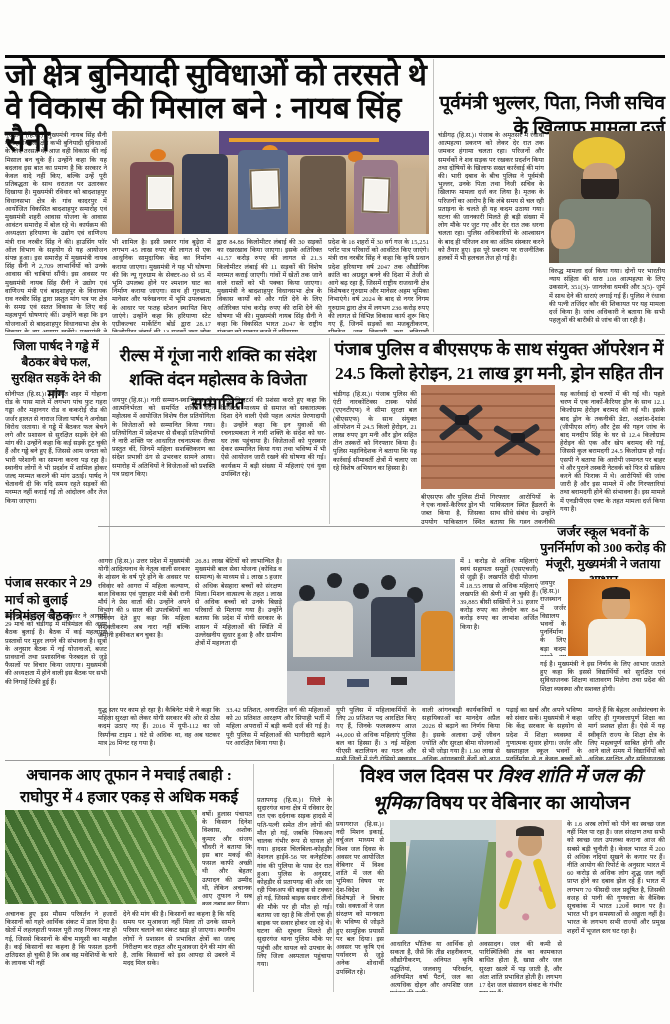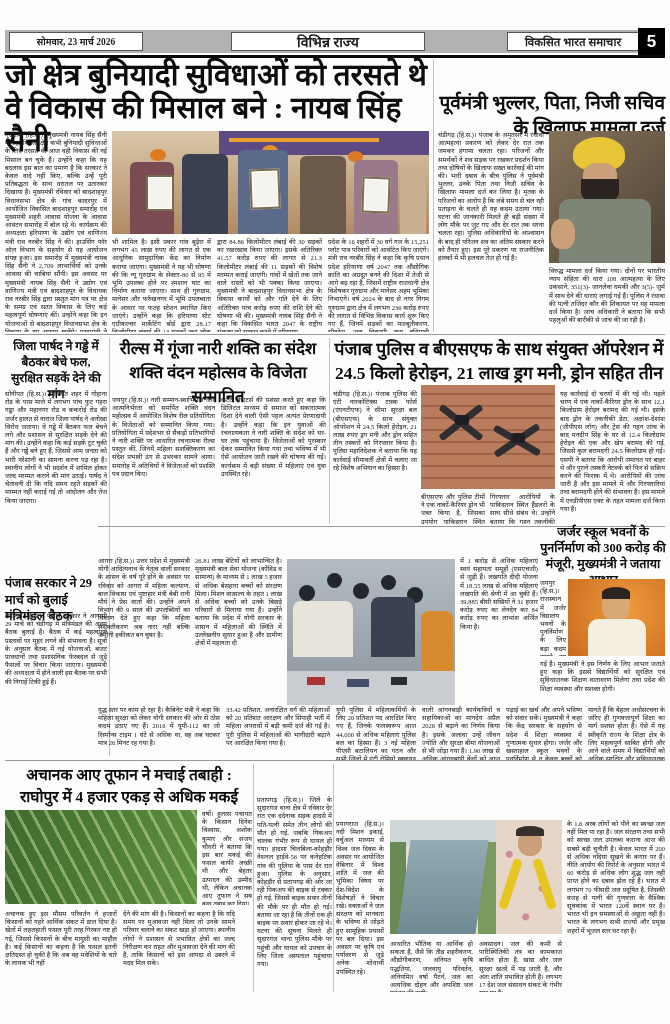--- a/index.html
+++ b/index.html
@@ -23,21 +23,21 @@
        color:#1b1b1b;word-break:break-word;}
   .hd{position:absolute;font-weight:bold;color:#0c0c0c;}
   .photo{position:absolute;overflow:hidden;}
   .photo span{position:absolute;display:block;}
   
   .hd-haryana{left:5px;top:58px;width:424px;font-size:30px;line-height:33px;}
   .kicker-bhullar{left:437px;top:60px;width:228px;font-size:12px;text-align:center;line-height:15px;}
   .hd-bhullar{left:437px;top:90px;width:228px;font-size:19px;line-height:25px;text-align:right;}
   .hd-rail1{left:5px;top:338px;width:102px;font-size:12px;line-height:16px;text-align:center;}
   .hd-rail2{left:5px;top:575px;width:102px;font-size:12.5px;line-height:16.5px;text-align:left;}
-  .hd-reels{left:110px;top:337px;width:216px;font-size:16.5px;line-height:24px;text-align:center;}
+  .hd-reels{left:110px;top:344px;width:216px;font-size:16.5px;line-height:24px;text-align:center;}
   .hd-drone{left:333px;top:337px;width:332px;font-size:17.5px;line-height:24px;text-align:center;}
   .hd-up{left:98px;top:529px;width:442px;font-size:15px;line-height:20px;text-align:center;}
   .hd-school{left:540px;top:524px;width:126px;font-size:12.5px;line-height:16px;text-align:center;}
   .hd-storm{left:5px;top:764px;width:248px;font-size:15.5px;line-height:22px;text-align:center;}
   .hd-accident{left:257px;top:766px;width:75px;font-size:10px;line-height:13px;text-align:center;}
   .hd-webinar{left:336px;top:762px;width:330px;font-size:19px;line-height:27px;text-align:center;}
   .hd-webinar i{font-style:italic;}
   
   .ph-award{left:112px;top:131px;width:317px;height:103px;background:linear-gradient(#d9c6a8,#b08a64);}
   .ph-award .banner{top:0;right:0;width:210px;height:24px;background:#5d4a82;}
@@ -65,32 +65,20 @@
                  background:radial-gradient(circle at 20% 30%,#cf8c9c 3px,rgba(0,0,0,0) 4px),
                  radial-gradient(circle at 70% 60%,#cf8c9c 3px,rgba(0,0,0,0) 4px),
                  radial-gradient(circle at 45% 85%,#cf8c9c 3px,rgba(0,0,0,0) 4px),#e6d6c8;}
   .garl{position:absolute;width:9px;height:52px;background:#e6c520;border-radius:4px;}
 </style>
 </head>
 <body>
 
 <div class="page">
 
-  <div class="masthead">
-    <div class="mbox mdate">
-        <span>सोमवार, 23 मार्च 2026</span>
-      </div>
-    <div class="mbox msection">
-        <span>विभिन्न राज्य</span>
-      </div>
-    <div class="mbox mpaper">
-        <span>विकसित भारत समाचार</span>
-      </div>
-    <div class="mpage">5</div>
-  </div>
   <div class="toprule"></div>
 
   <div class="hd hd-haryana">जो क्षेत्र बुनियादी सुविधाओं को तरसते थे वे विकास की मिसाल बने : नायब सिंह सैनी</div>
   <div class="col" style="left:5px;top:131px;width:102px;height:201px;">गुरुग्राम, (हि.स.)। मुख्यमंत्री नायब सिंह सैनी ने कहा कि जो क्षेत्र कभी बुनियादी सुविधाओं के लिए तरसते थे, आज वही विकास की नई मिसाल बन चुके हैं। उन्होंने कहा कि यह बदलाव इस बात का प्रमाण है कि सरकार ने केवल वादे नहीं किए, बल्कि उन्हें पूरी प्रतिबद्धता के साथ धरातल पर उतारकर दिखाया है। मुख्यमंत्री रविवार को बादशाहपुर विधानसभा क्षेत्र के गांव कादरपुर में आयोजित विकसित बादशाहपुर समारोह एवं मुख्यमंत्री शहरी आवास योजना के आवास आवंटन समारोह में बोल रहे थे। कार्यक्रम की अध्यक्षता हरियाणा के उद्योग एवं वाणिज्य मंत्री राव नरबीर सिंह ने की। हाउसिंग फॉर ऑल विभाग के सहयोग से यह आयोजन संपन्न हुआ। इस समारोह में मुख्यमंत्री नायब सिंह सैनी ने 2,709 लाभार्थियों को उनके आवास की चाबियां सौंपी। इस अवसर पर मुख्यमंत्री नायब सिंह सैनी ने उद्योग एवं वाणिज्य मंत्री एवं बादशाहपुर के विधायक राव नरबीर सिंह द्वारा प्रस्तुत मांग पत्र पर क्षेत्र के समग्र एवं सतत विकास के लिए कई महत्वपूर्ण घोषणाएं कीं। उन्होंने कहा कि इन योजनाओं से बादशाहपुर विधानसभा क्षेत्र के विकास के नए आयाम खुलेंगे। मुख्यमंत्री ने घोषणा की कि फर्रुखनगर-गुरुग्राम मार्ग को लगभग 365 करोड़ रुपए की लागत से फोर-लेन किया जाएगा, जिसमें चंदू बुढेरा का निर्माण</div>
   <div class="photo ph-award">
     <span class="banner">
         <i></i>
       </span>
     <span class="turban" style="left:38px;top:18px;width:16px;height:12px;background:#e07a20;"></span>
     <span class="turban" style="left:150px;top:14px;width:16px;height:12px;background:#e8902a;"></span>
@@ -194,20 +182,23 @@
   <div class="col" style="left:202px;top:810px;width:50px;height:95px;">वर्षो। हुलास पंचायत के किसान दिनेश विश्वास, अशोक कुमार और संजय चौधरी ने बताया कि इस बार मकई की फसल काफी अच्छी थी और बेहतर उत्पादन की उम्मीद थी, लेकिन अचानक आए तूफान ने सब कुछ तबाह कर दिया।</div>
   <div class="col" style="left:5px;top:910px;width:112px;height:82px;">अचानक हुए इस मौसम परिवर्तन ने हजारों किसानों को गहरे आर्थिक संकट में डाल दिया है। खेतों में लहलहाती फसल पूरी तरह गिरकर नष्ट हो गई, जिससे किसानों के बीच मायूसी का माहौल है। कई किसानों का कहना है कि फसल इतनी क्षतिग्रस्त हो चुकी है कि अब वह मवेशियों के चारे के लायक भी नहीं</div>
   <div class="col" style="left:123px;top:910px;width:112px;height:82px;">देने की मांग की है। किसानों का कहना है कि यदि समय पर मुआवजा नहीं मिला तो उनके सामने परिवार चलाने का संकट खड़ा हो जाएगा। स्थानीय लोगों ने प्रशासन से प्रभावित क्षेत्रों का जल्द निरीक्षण कर राहत और मुआवजा देने की मांग की है, ताकि किसानों को इस आपदा से उबरने में मदद मिल सके।</div>
 
   <div class="vline" style="left:253px;top:764px;height:228px;"></div>
 
   <div class="col" style="left:257px;top:796px;width:75px;height:196px;">प्रतापगढ़ (हि.स.)। जिले के सुदारगंज थाना क्षेत्र में रविवार देर रात एक दर्दनाक सड़क हादसे में पति-पत्नी समेत तीन लोगों की मौत हो गई, जबकि पिकअप चालक गंभीर रूप से घायल हो गया। हादसा चिलबिला-कोहड़ौर नेशनल हाईवे-56 पर कनेहटिक गांव की पुलिया के पास देर रात हुआ। पुलिस के अनुसार, कोहड़ौर से प्रतापगढ़ की ओर जा रही पिकअप की बाइक से टक्कर हो गई, जिससे बाइक सवार तीनों की मौके पर ही मौत हो गई। बताया जा रहा है कि तीनों एक ही बाइक पर सवार होकर जा रहे थे। घटना की सूचना मिलते ही सुदारगंज थाना पुलिस मौके पर पहुंची और घायल को उपचार के लिए जिला अस्पताल पहुंचाया गया।</div>
 
   <div class="vline" style="left:333px;top:764px;height:228px;"></div>
 
+  <div class="hd hd-webinar">
+    <span>विश्व जल दिवस पर </span><i>विश्व शांति में जल की भूमिका</i><span> विषय पर वेबिनार का आयोजन</span>
+  </div>
   <div class="col" style="left:336px;top:820px;width:48px;height:172px;">प्रयागराज (हि.स.)। नदी मिशन इकाई, वर्चुअल माध्यम से विश्व जल दिवस के अवसर पर आयोजित वेबिनार में विश्व शांति में जल की भूमिका विषय पर देश-विदेश के विशेषज्ञों ने विचार रखे। वक्ताओं ने जल संरक्षण को मानवता के भविष्य से जोड़ते हुए सामूहिक प्रयासों पर बल दिया। इस अवसर पर कृषि एवं पर्यावरण से जुड़े अनेक शोधार्थी उपस्थित रहे।</div>
   <div class="photo ph-water">
     <span class="sky"></span>
     <span class="bankL"></span>
     <span class="bankR"></span>
     <span class="river"></span>
     <span class="man"></span>
     <span style="left:128px;top:10px;width:24px;height:26px;background:#caa077;border-radius:45%;"></span>
     <span style="left:126px;top:6px;width:28px;height:10px;background:#35302c;border-radius:50% 50% 0 0;"></span>
     <span class="garl" style="left:116px;top:38px;transform:rotate(18deg);"></span>

